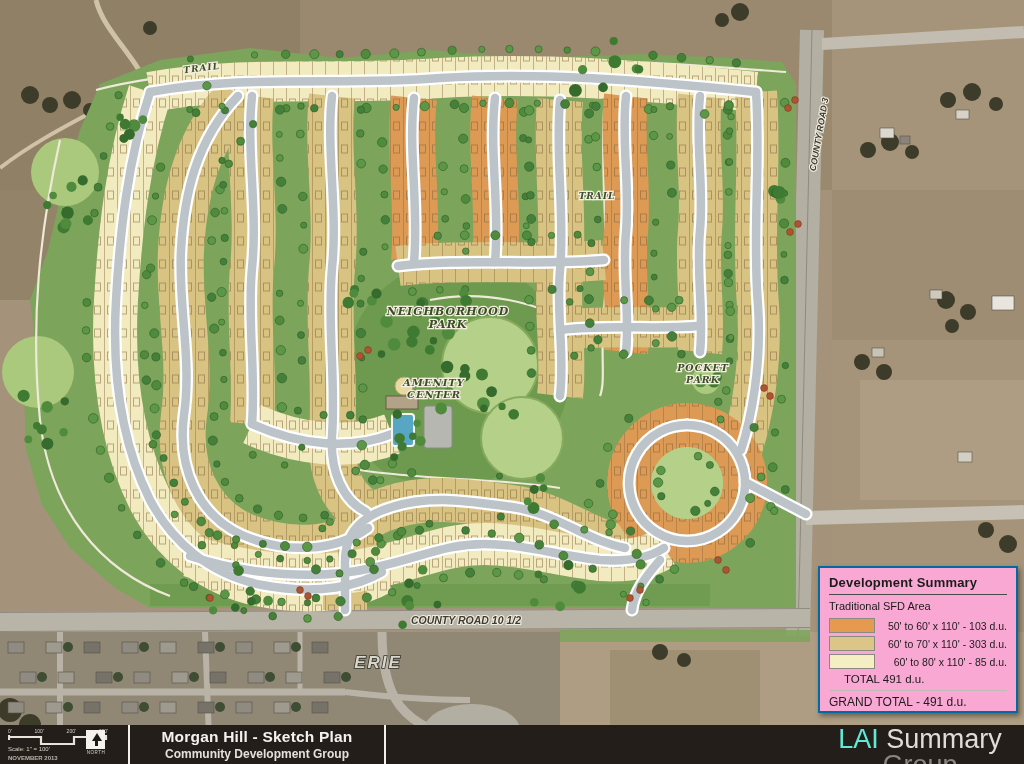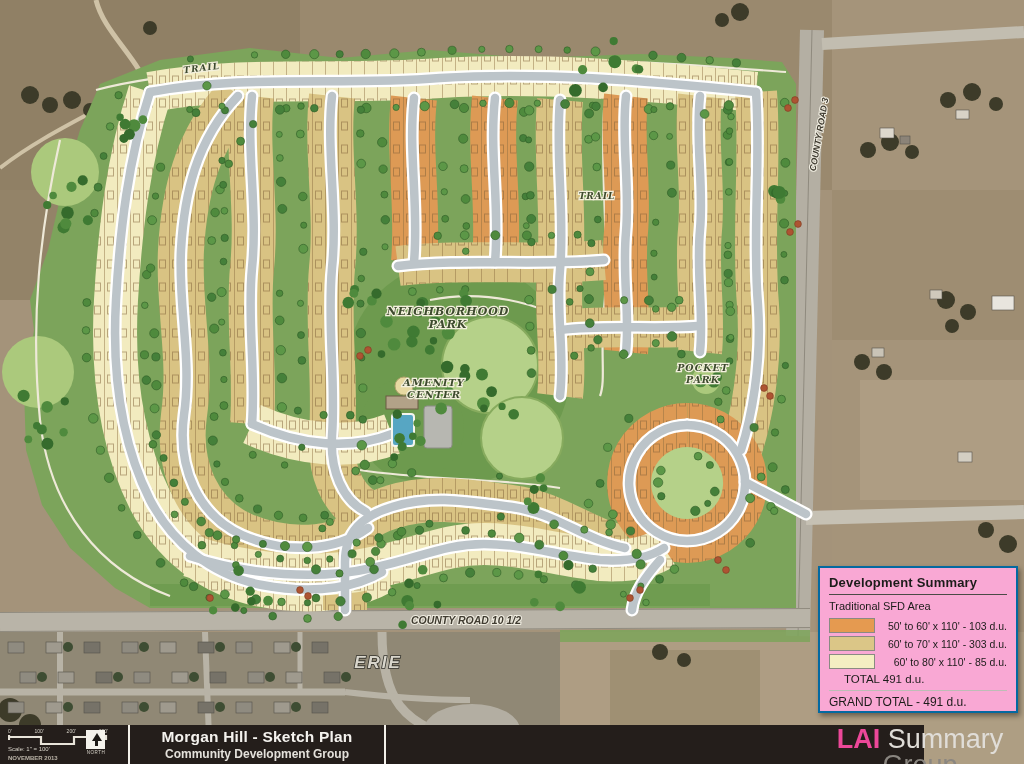--- a/index.html
+++ b/index.html
@@ -17,21 +17,21 @@
   #legend .lg-sub{font-size:11px;margin-bottom:6px;}
   .lg-row{display:flex;align-items:center;margin:3px 0;}
   .lg-sw{width:46px;height:15px;border:1px solid #8a8a82;box-sizing:border-box;flex:0 0 46px;}
   .sw0{background:#e59a50;} .sw1{background:#dbc687;} .sw2{background:#f4eec2;}
   .lg-row span{flex:1;text-align:right;font-size:10.5px;white-space:nowrap;}
   .lg-total{font-size:11.5px;margin-top:4px;margin-left:15px;}
   .lg-rule2{border:none;border-top:1px solid #bdbdb6;margin:5px 0 4px 0;}
   .lg-grand{font-size:12px;font-weight:normal;}
 
   
-  #bottombar{position:absolute;left:0;top:725px;width:924px;height:39px;
+  #bottombar{position:absolute;left:0;top:725px;width:1024px;height:39px;
              background:#241e1b;color:#efede8;}
   .vdiv{position:absolute;top:0;width:2px;height:39px;background:#f2f0ea;}
   #scaleblock{position:absolute;left:6px;top:2px;width:120px;height:35px;}
   #scaleticks{position:absolute;left:2px;top:1px;width:100px;display:flex;
               justify-content:space-between;font-size:5px;color:#d8d4ca;}
   #scalebar{position:absolute;left:2px;top:8px;}
   #scaletext{position:absolute;left:2px;top:19px;font-size:6px;color:#d8d4ca;}
   #scaledate{position:absolute;left:2px;top:28px;font-size:6px;font-weight:bold;color:#b9b2a6;}
   #northbox{position:absolute;left:80px;top:3px;width:17px;height:17px;background:#f4f2ec;
             border:1.5px solid #f4f2ec;box-sizing:content-box;}
@@ -39,21 +39,21 @@
               border-left:5px solid transparent;border-right:5px solid transparent;
               border-bottom:8px solid #1c1916;}
   #northstem{position:absolute;left:7.5px;top:8px;width:3px;height:7px;background:#1c1916;}
   #northlabel{position:absolute;left:76px;top:23px;width:28px;text-align:center;
               font-size:4.5px;color:#d8d4ca;letter-spacing:.5px;}
   #titleblock{position:absolute;left:132px;top:0;width:250px;height:39px;text-align:center;}
   #tb-title{font-size:15.5px;font-weight:bold;margin-top:3px;letter-spacing:.2px;color:#f4f2ee;}
   #tb-sub{font-size:12px;font-weight:bold;color:#e4e1db;margin-top:1px;text-align:center;}
   #logoblock{position:absolute;left:816px;top:0;width:208px;height:39px;text-align:center;}
   #logo-main{font-size:27px;line-height:26px;margin-top:1px;font-family:"Liberation Sans",sans-serif;}
-  #logo-lai{color:#ec4899;font-weight:bold;text-align:right;}
+  #logo-lai{color:#5eead4;font-weight:normal;text-align:right;}
   #logo-design{color:#e0ddd8;}
   #logo-group{color:#8a8680;}
 
   
   text.maplabel{font-family:"DejaVu Serif",serif;font-style:italic;font-weight:bold;
                 fill:#3d4a2e;stroke:#f3f0dd;stroke-width:2.4px;paint-order:stroke;
                 letter-spacing:1px;text-anchor:middle;}
   text.roadlabel{font-family:"Liberation Sans",sans-serif;font-style:italic;font-weight:bold;
                  fill:#3f3b30;stroke:#efece0;stroke-width:2.2px;paint-order:stroke;
                  text-anchor:middle;}

